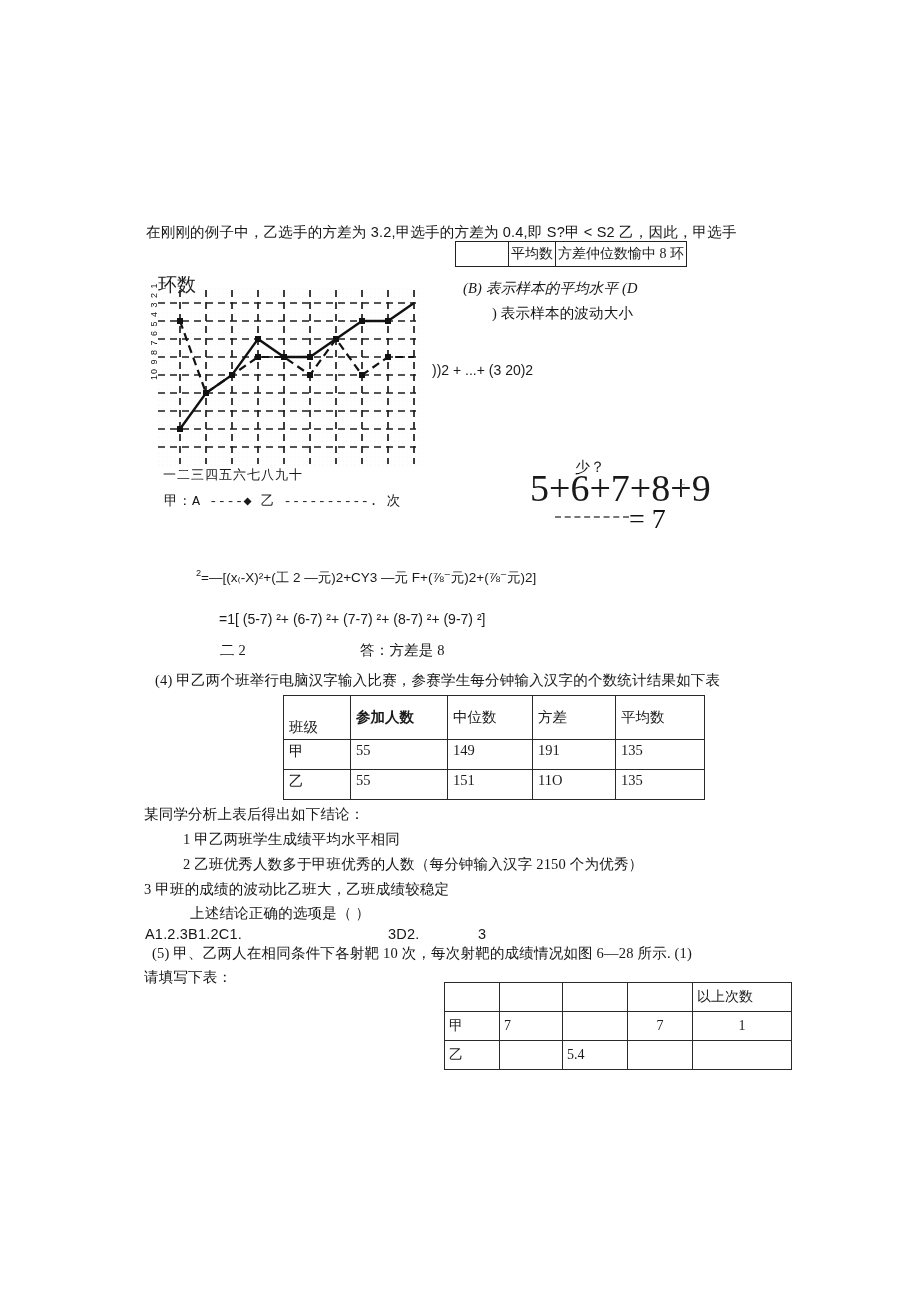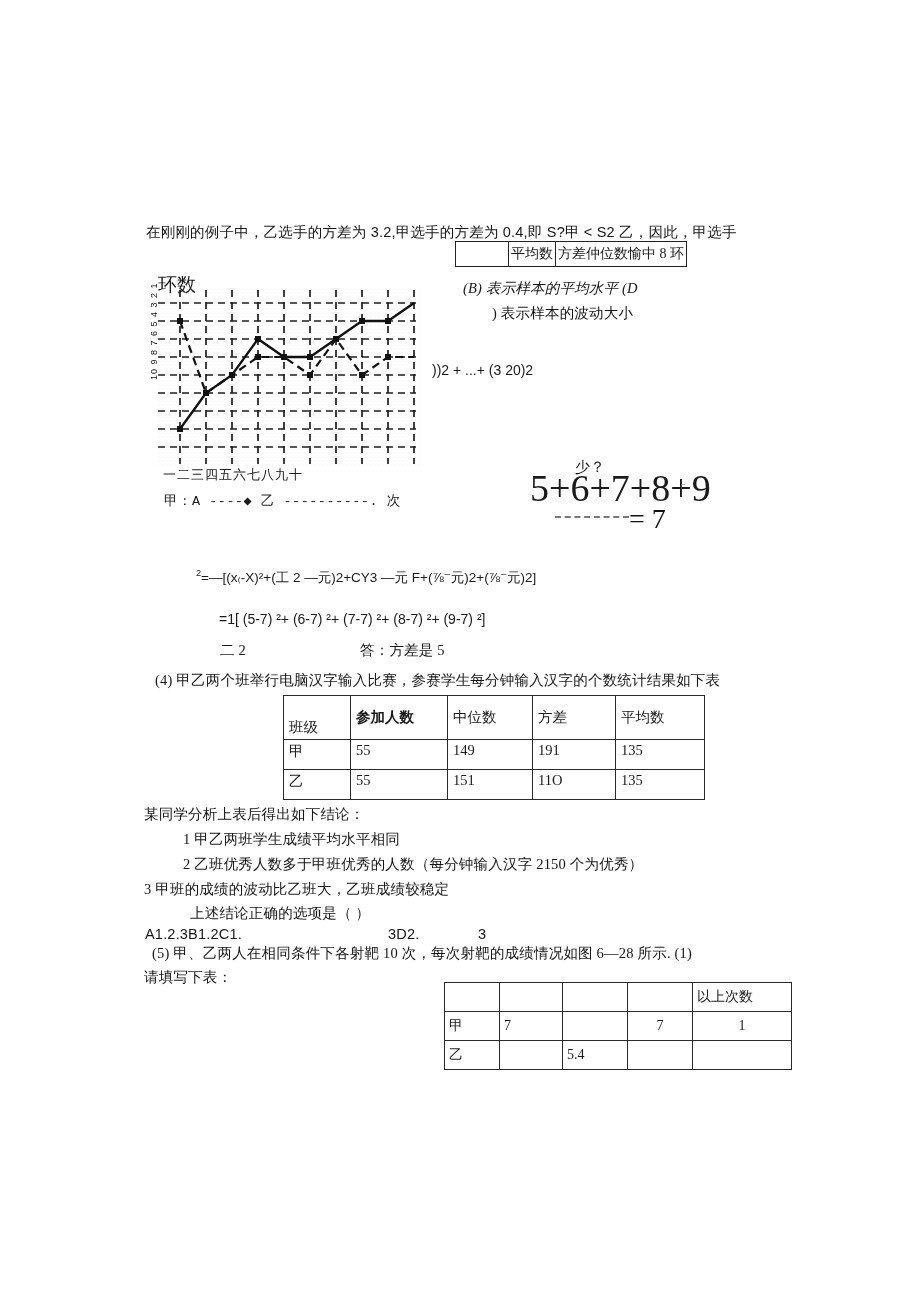--- a/index.html
+++ b/index.html
@@ -235,21 +235,21 @@
   <div class="abs tiny-mark" style="left:675px; top:482px;">「</div>
   <div class="abs" style="left:555px; top:503px;">
     <span class="dashline"></span><span class="bigfrac-den">= 7</span>
   </div>
 
   <div class="abs formula" style="left:196px; top:568px; font-size:13.5px;">
     <sup class="sm">2</sup><span>=—[(x₍-X)²+(工 2 —元)2+CΥ3 —元 F+(⅞⁻元)2+(⅞⁻元)2]</span>
   </div>
   <div class="abs formula" style="left:219px; top:611px;">=1[ (5-7) ²+ (6-7) ²+ (7-7) ²+ (8-7) ²+ (9-7) ²]</div>
   <div class="abs para" style="left:220px; top:638px;">二 2</div>
-  <div class="abs para" style="left:360px; top:638px;">答：方差是 5</div>
+  <div class="abs para" style="left:360px; top:638px;">答：方差是 8</div>
 
   <div class="abs para" style="left:155px; top:668px; width:660px;">(4) 甲乙两个班举行电脑汉字输入比赛，参赛学生每分钟输入汉字的个数统计结果如下表</div>
 
   <div class="abs" style="left:283px; top:695px;">
     <table class="grid-table">
       <tbody>
           <tr class="hdr-h">
         <td class="corner" style="width:56px;">班级</td>
         <td class="hdr" style="width:86px;font-weight:bold;">参加人数</td>
         <td class="hdr" style="width:74px;">中位数</td>

